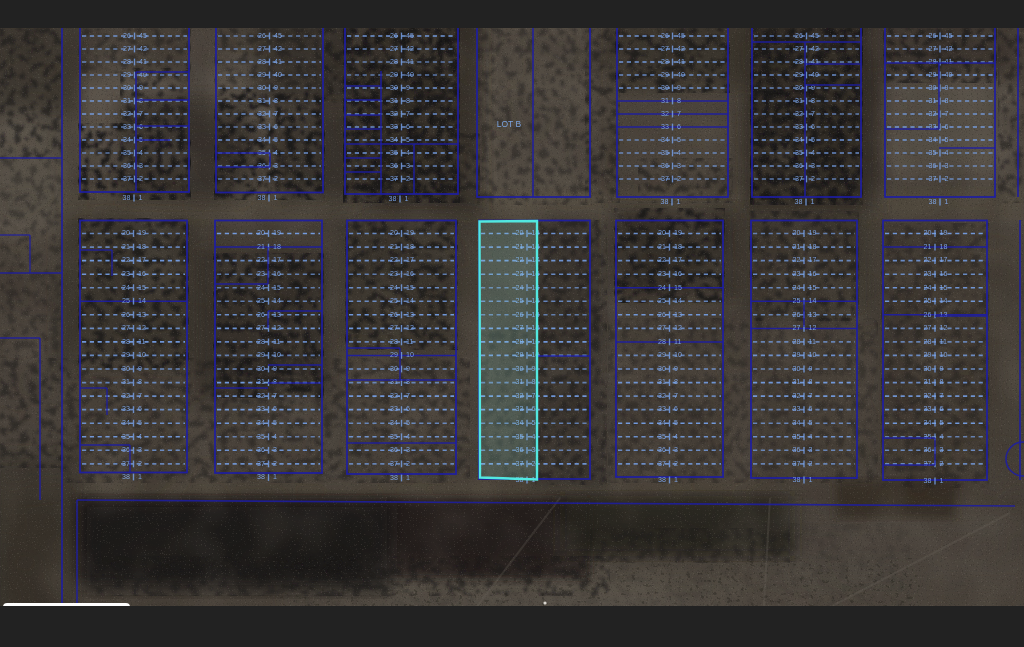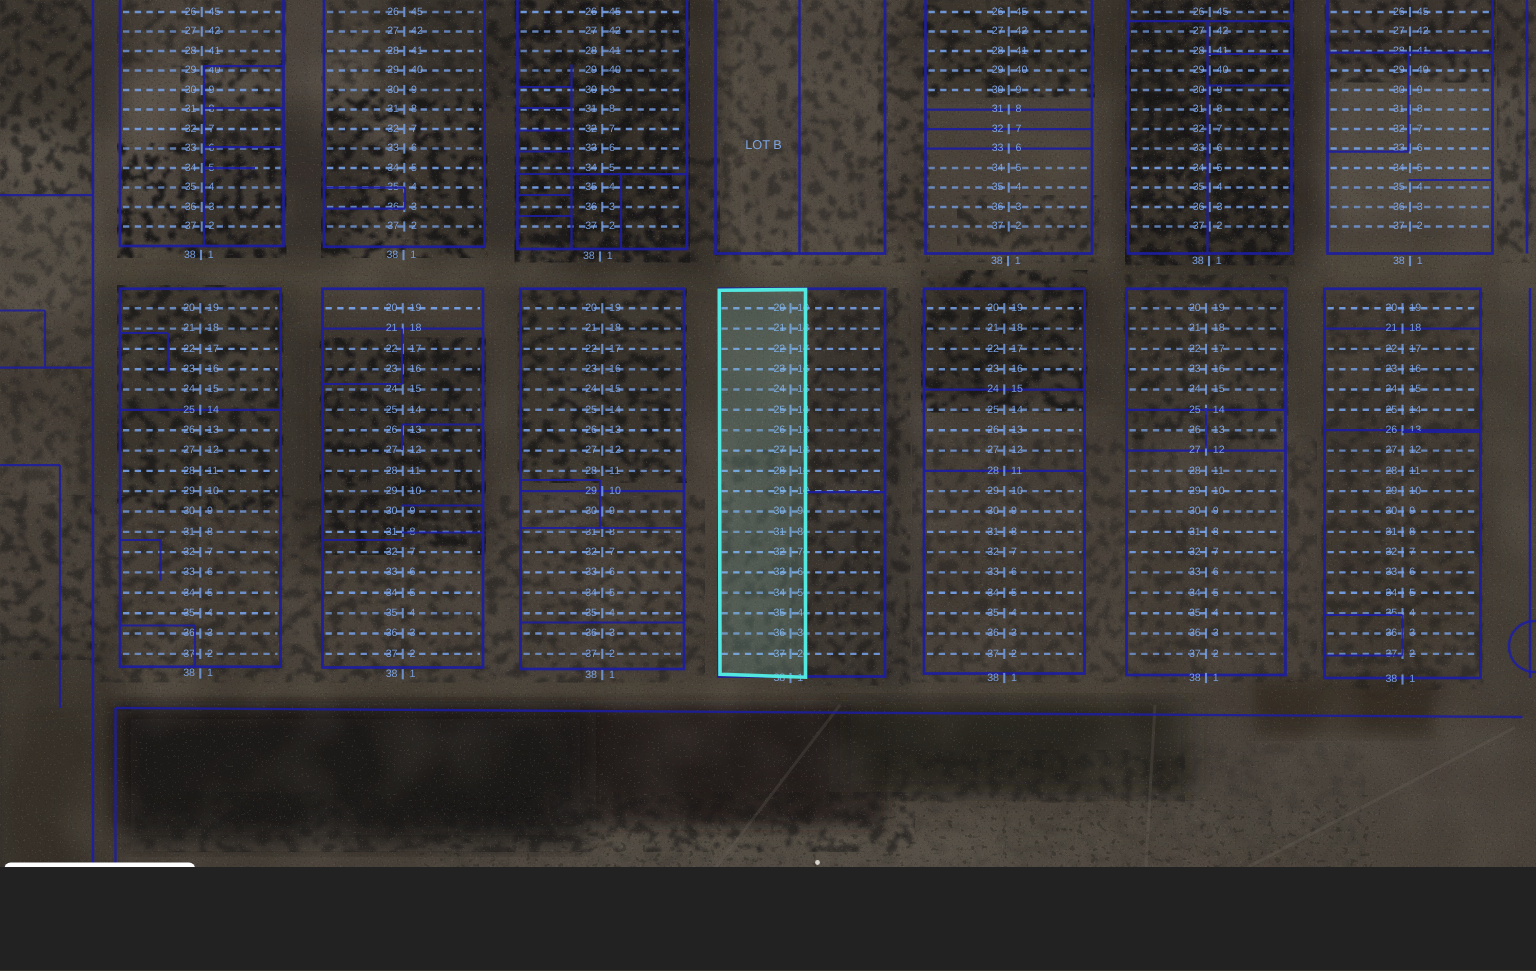--- a/index.html
+++ b/index.html
@@ -1,15 +1,15 @@
 <!DOCTYPE html>
 <html><head><meta charset="utf-8"><style>
 html,body{margin:0;padding:0;background:#222;}
 *{font-family:"Liberation Sans",sans-serif;}
-#map{position:relative;width:1024px;height:578px;overflow:hidden;}
+#map{position:relative;width:1024px;height:578px;overflow:hidden;margin-top:28px;}
 </style></head><body>
 
 <div id="map">
 <svg width="1024" height="647" viewBox="0 0 1024 647">
 <defs>
 <filter id="treeA" x="0" y="0" width="1024" height="647" filterUnits="userSpaceOnUse">
   <feTurbulence type="fractalNoise" baseFrequency="0.135 0.115" numOctaves="3" seed="11" result="n"></feTurbulence>
   <feColorMatrix in="n" type="matrix" values="0 0 0 0 0  0 0 0 0 0  0 0 0 0 0  10 0 0 0 -5.35" result="a"></feColorMatrix>
   <feFlood flood-color="#131216" result="c"></feFlood>
   <feComposite in="c" in2="a" operator="in"></feComposite>

